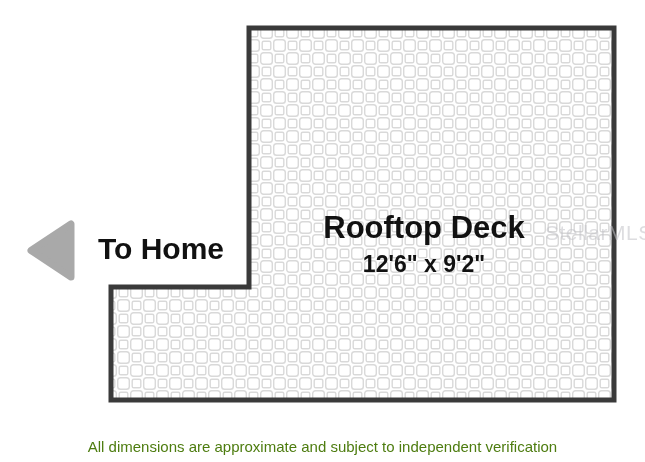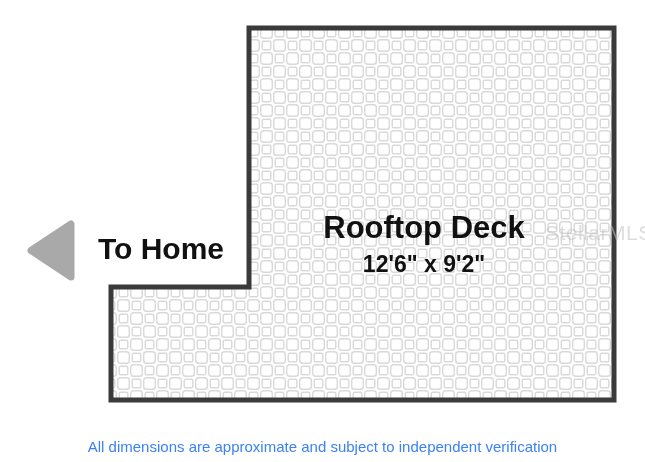--- a/index.html
+++ b/index.html
@@ -45,21 +45,21 @@
     opacity: 0.55;
     letter-spacing: 0.5px;
   }
   .disclaimer {
     position: absolute;
     left: 0;
     top: 438px;
     width: 100%;
     text-align: center;
     font-size: 15px;
-    color: #3b82f6;
+    color: #4d7c0f;
     font-family: "Liberation Sans", sans-serif;
   }
 </style>
 </head>
 <body>
 
 <div class="stage">
 
   <svg class="plan-svg" width="645" height="462" viewBox="0 0 645 462">
     <defs>

